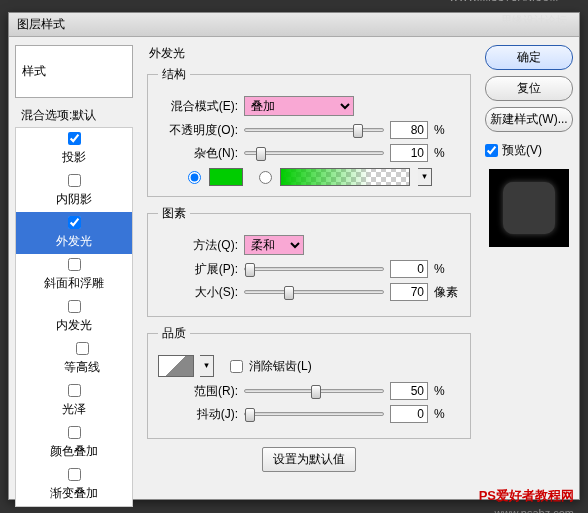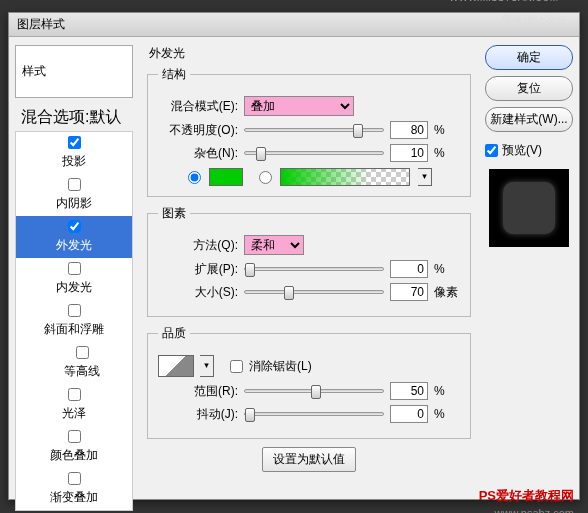--- a/index.html
+++ b/index.html
@@ -5,21 +5,21 @@
 * { box-sizing: border-box; margin: 0; padding: 0; }
 body { font-family: "Microsoft YaHei", SimSun, sans-serif; font-size: 12px; background: #333; width: 588px; height: 513px; position: relative; }
 .window { position: absolute; top: 12px; left: 8px; width: 572px; height: 488px; background: #f0f0f0; border: 1px solid #888; box-shadow: 0 3px 10px rgba(0,0,0,0.5); }
 .titlebar { height: 24px; background: linear-gradient(#e8e8e8,#d0d0d0); border-bottom: 1px solid #aaa; display: flex; align-items: center; padding: 0 8px; font-size: 12px; }
 .titlebar-right { position: absolute; right: 12px; top: 0; color: #ddd; font-size: 11px; }
 .outer-url { position: absolute; right: 30px; top: -8px; color: #999; font-size: 10px; }
 .content { display: flex; height: calc(100% - 24px); }
 
 .sidebar { width: 130px; padding: 8px 6px; }
 .sidebar-title { border: 1px solid #aaa; background: #fff; padding: 17px 6px; margin-bottom: 6px; font-size: 12px; }
-.sidebar-sub { font-size: 16px; padding: 3px 6px; color: #000; }
+.sidebar-sub { font-size: 12px; padding: 3px 6px; color: #000; }
 .style-list { border: 1px solid #ccc; background: #fff; height: 380px; overflow: hidden; }
 .style-item { padding: 4px 6px; display: flex; align-items: center; gap: 4px; flex-direction: column; }
 .style-item.selected { background: #3875d7; color: #fff; }
 .style-item input[type=checkbox] { margin: 0; }
 .indent { padding-left: 22px; }
 
 .main { flex: 1; padding: 6px 8px; }
 .fieldset { border: 1px solid #bbb; margin-bottom: 8px; padding: 8px 10px 10px; }
 .fieldset > legend { padding: 0 4px; font-size: 12px; }
 .row { display: flex; align-items: center; margin: 5px 0; gap: 6px; }
@@ -70,25 +70,25 @@
           <div class="style-item">
             <input type="checkbox" style="">
             <span>内阴影</span>
           </div>
           <div class="style-item selected">
             <input type="checkbox" checked="" style="">
             <span>外发光</span>
           </div>
           <div class="style-item">
             <input type="checkbox" style="">
+            <span>斜面和浮雕</span>
+          </div>
+          <div class="style-item">
+            <input type="checkbox" style="">
             <span>内发光</span>
-          </div>
-          <div class="style-item">
-            <input type="checkbox" style="">
-            <span>斜面和浮雕</span>
           </div>
           <div class="style-item indent">
             <input type="checkbox" style="">
             <span>等高线</span>
           </div>
           <div class="style-item">
             <input type="checkbox" style="">
             <span>光泽</span>
           </div>
           <div class="style-item">

